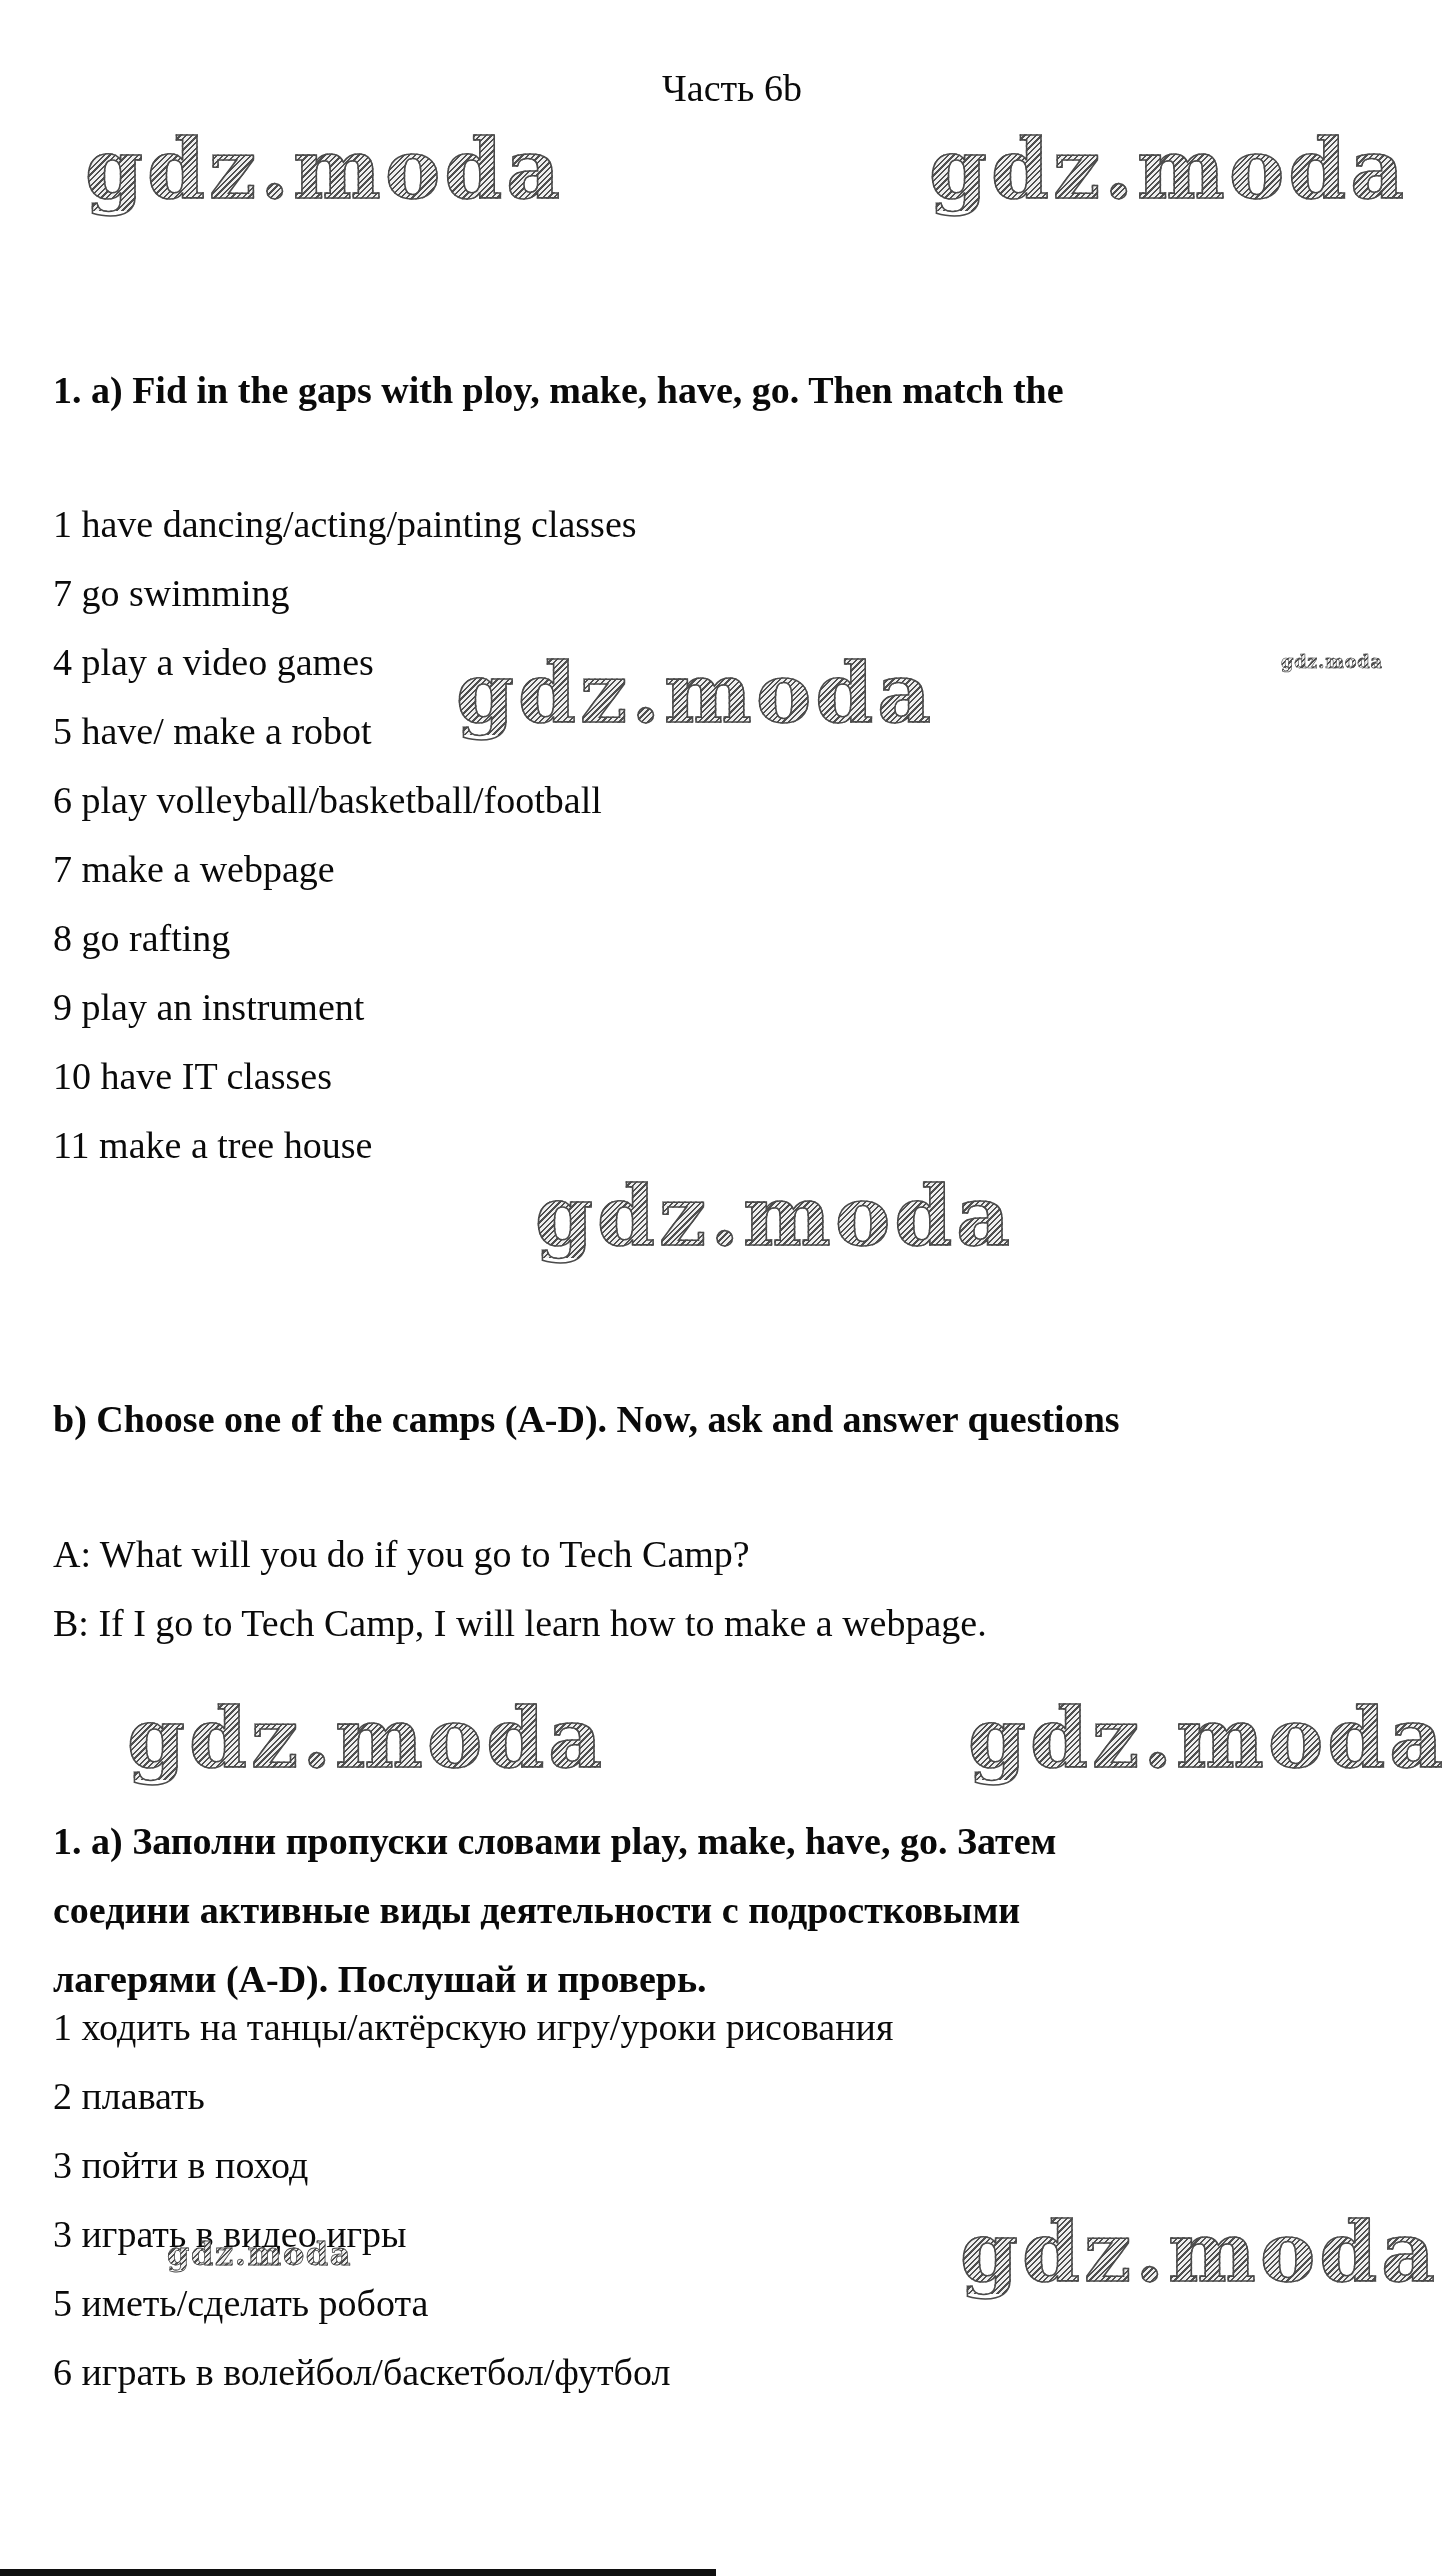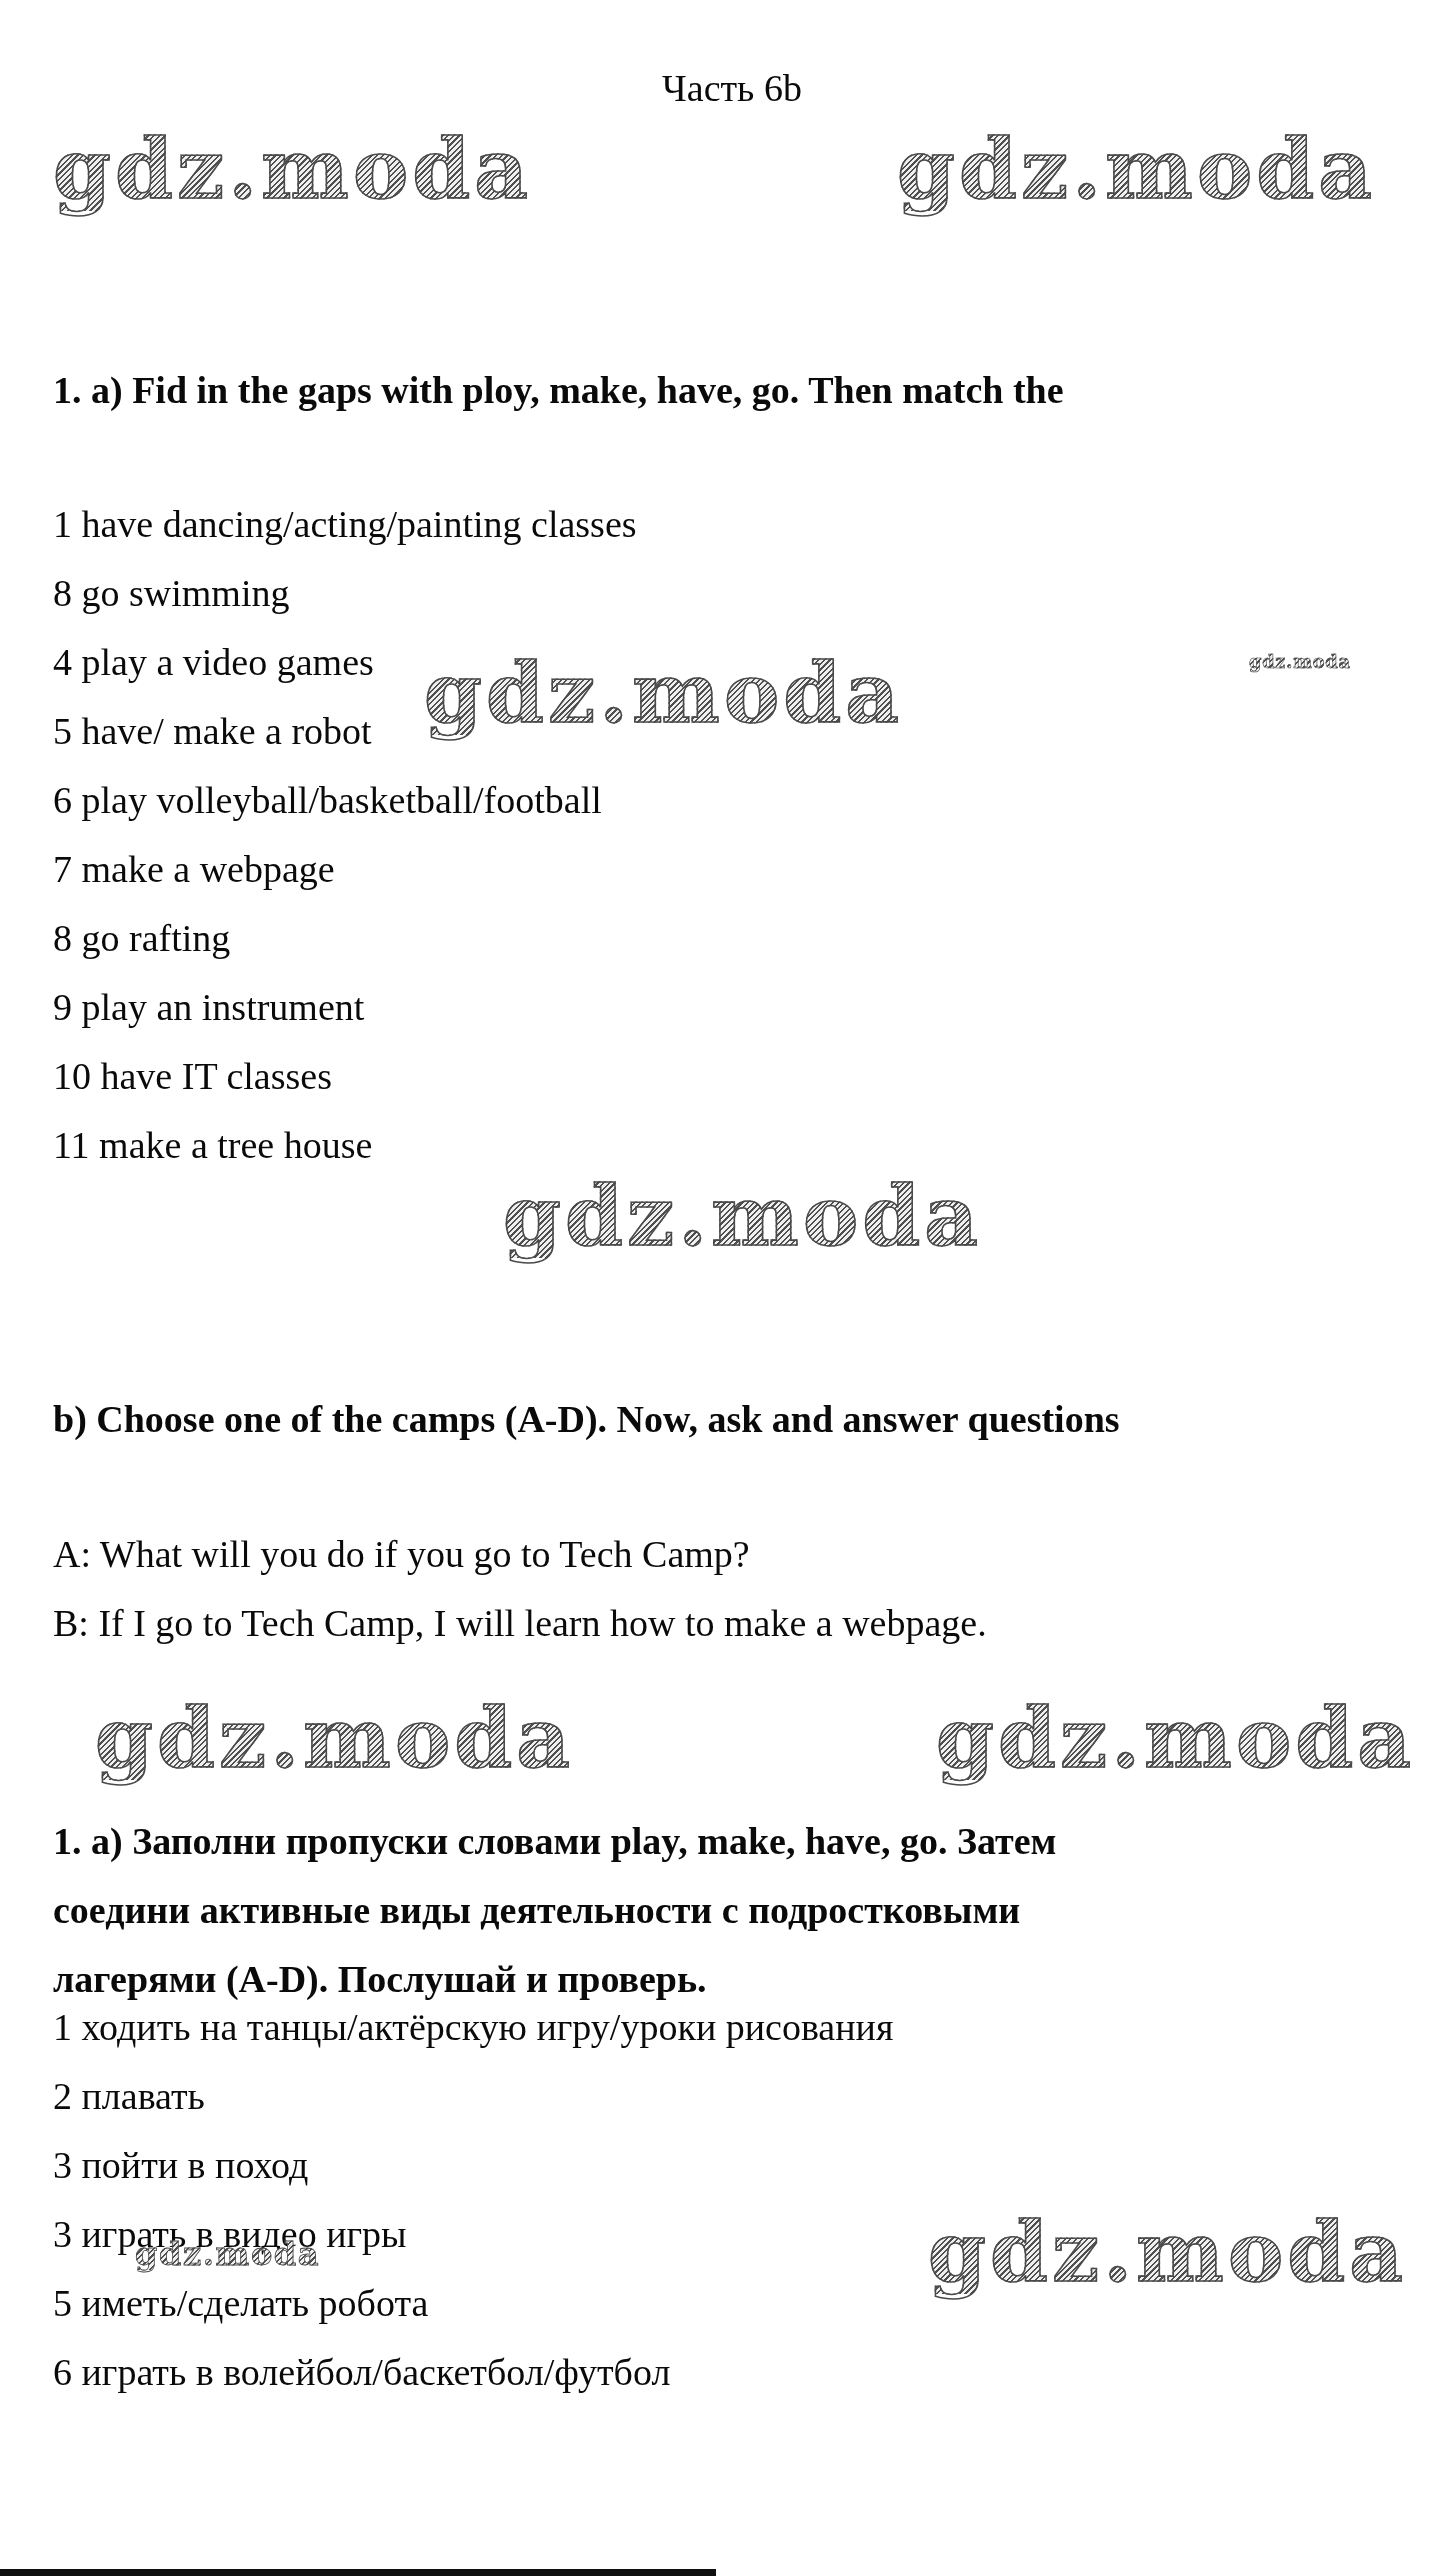--- a/index.html
+++ b/index.html
@@ -31,20 +31,21 @@
   
   .wm {
     position:absolute;
     font-family:"DejaVu Serif",serif;
     font-weight:700;
     line-height:1;
     letter-spacing:4px;
     color:#9a9a9a;
     white-space:nowrap;
     user-select:none;
+    margin-left:32px;
   }
   @supports ((-webkit-background-clip: text) or (background-clip: text)) {
     .wm {
       background-image:repeating-linear-gradient(135deg, rgba(70,70,70,.95) 0 1.6px, rgba(238,238,238,.92) 1.6px 4px);
       -webkit-background-clip:text;
       background-clip:text;
       color:transparent;
       -webkit-text-stroke:1.6px #4a4a4a;
     }
   }
@@ -68,21 +69,21 @@
 
   <div class="wm wm-large" style="left:53px;  top:128px">gdz.moda</div>
   <div class="wm wm-large" style="left:897px; top:128px">gdz.moda</div>
 
   <div class="text-block bold" style="top:356px">
     <div>1. a) Fid in the gaps with ploy, make, have, go. Then match the</div>
   </div>
 
   <div class="text-block" style="top:490px">
     <div>1 have dancing/acting/painting classes</div>
-    <div>8 go swimming</div>
+    <div>7 go swimming</div>
     <div>4 play a video games</div>
     <div>5 have/ make a robot</div>
     <div>6 play volleyball/basketball/football</div>
     <div>7 make a webpage</div>
     <div>8 go rafting</div>
     <div>9 play an instrument</div>
     <div>10 have IT classes</div>
     <div>11 make a tree house</div>
   </div>
 

